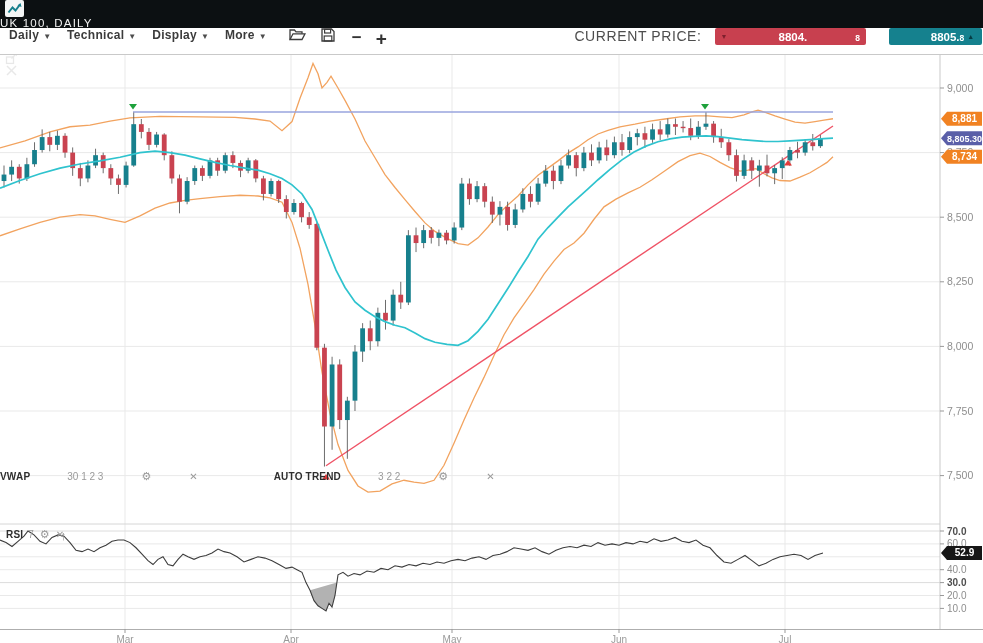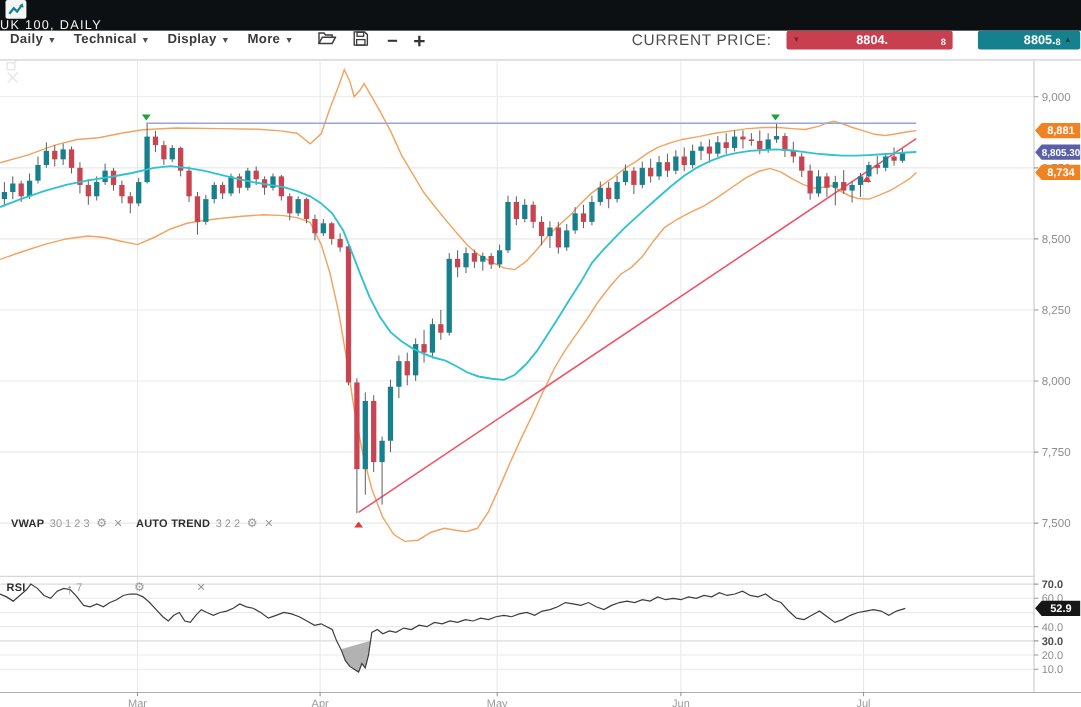--- a/index.html
+++ b/index.html
@@ -427,30 +427,30 @@
       <text x="964.5" y="67.1496" font-size="10" font-weight="bold" fill="#fff" text-anchor="middle" font-family="&quot;Liberation Sans&quot;,sans-serif">8,881</text>
       <path d="M941,83.31048000000018 L947,76.31048000000018 L982,76.31048000000018 L982,90.31048000000018 L947,90.31048000000018 Z" fill="#5a5fa8"></path>
       <text x="964.5" y="86.71048000000019" font-size="9" font-weight="bold" fill="#fff" text-anchor="middle" font-family="&quot;Liberation Sans&quot;,sans-serif">8,805.30</text>
       <path d="M941,101.73440000000001 L947,94.73440000000001 L982,94.73440000000001 L982,108.73440000000001 L947,108.73440000000001 Z" fill="#f18222"></path>
       <text x="964.5" y="105.13440000000001" font-size="10" font-weight="bold" fill="#fff" text-anchor="middle" font-family="&quot;Liberation Sans&quot;,sans-serif">8,734</text>
       <path d="M941,498.059 L947,491.059 L982,491.059 L982,505.059 L947,505.059 Z" fill="#161616"></path>
       <text x="964.5" y="501.459" font-size="10" font-weight="bold" fill="#fff" text-anchor="middle" font-family="&quot;Liberation Sans&quot;,sans-serif">52.9</text>
     </svg>
 </div>
 
-<div class="ind-row" style="top:471px;left:10px;">
+<div class="ind-row" style="top:471px;left:0;gap:32px;">
   <span class="iname">VWAP</span>
   <span class="iparams">30 1 2 3</span>
   <span class="ind-icon">⚙</span>
   <span class="ind-icon x">✕</span>
   <span style="width:12px;"></span>
   <span class="iname">AUTO TREND</span>
   <span class="iparams">3 2 2</span>
   <span class="ind-icon">⚙</span>
   <span class="ind-icon x">✕</span>
 </div>
-<div class="ind-row" style="top:529px;left:6px;gap:41px;">
+<div class="ind-row" style="top:529px;left:6px;">
   <span class="iname">RSI</span>
   <span class="iparams">7</span>
   <span class="ind-icon">⚙</span>
   <span class="ind-icon x">✕</span>
 </div>
 <div class="rsi-arrow" style="top:528px;left:60px;">↑</div>
 
 </body></html>

